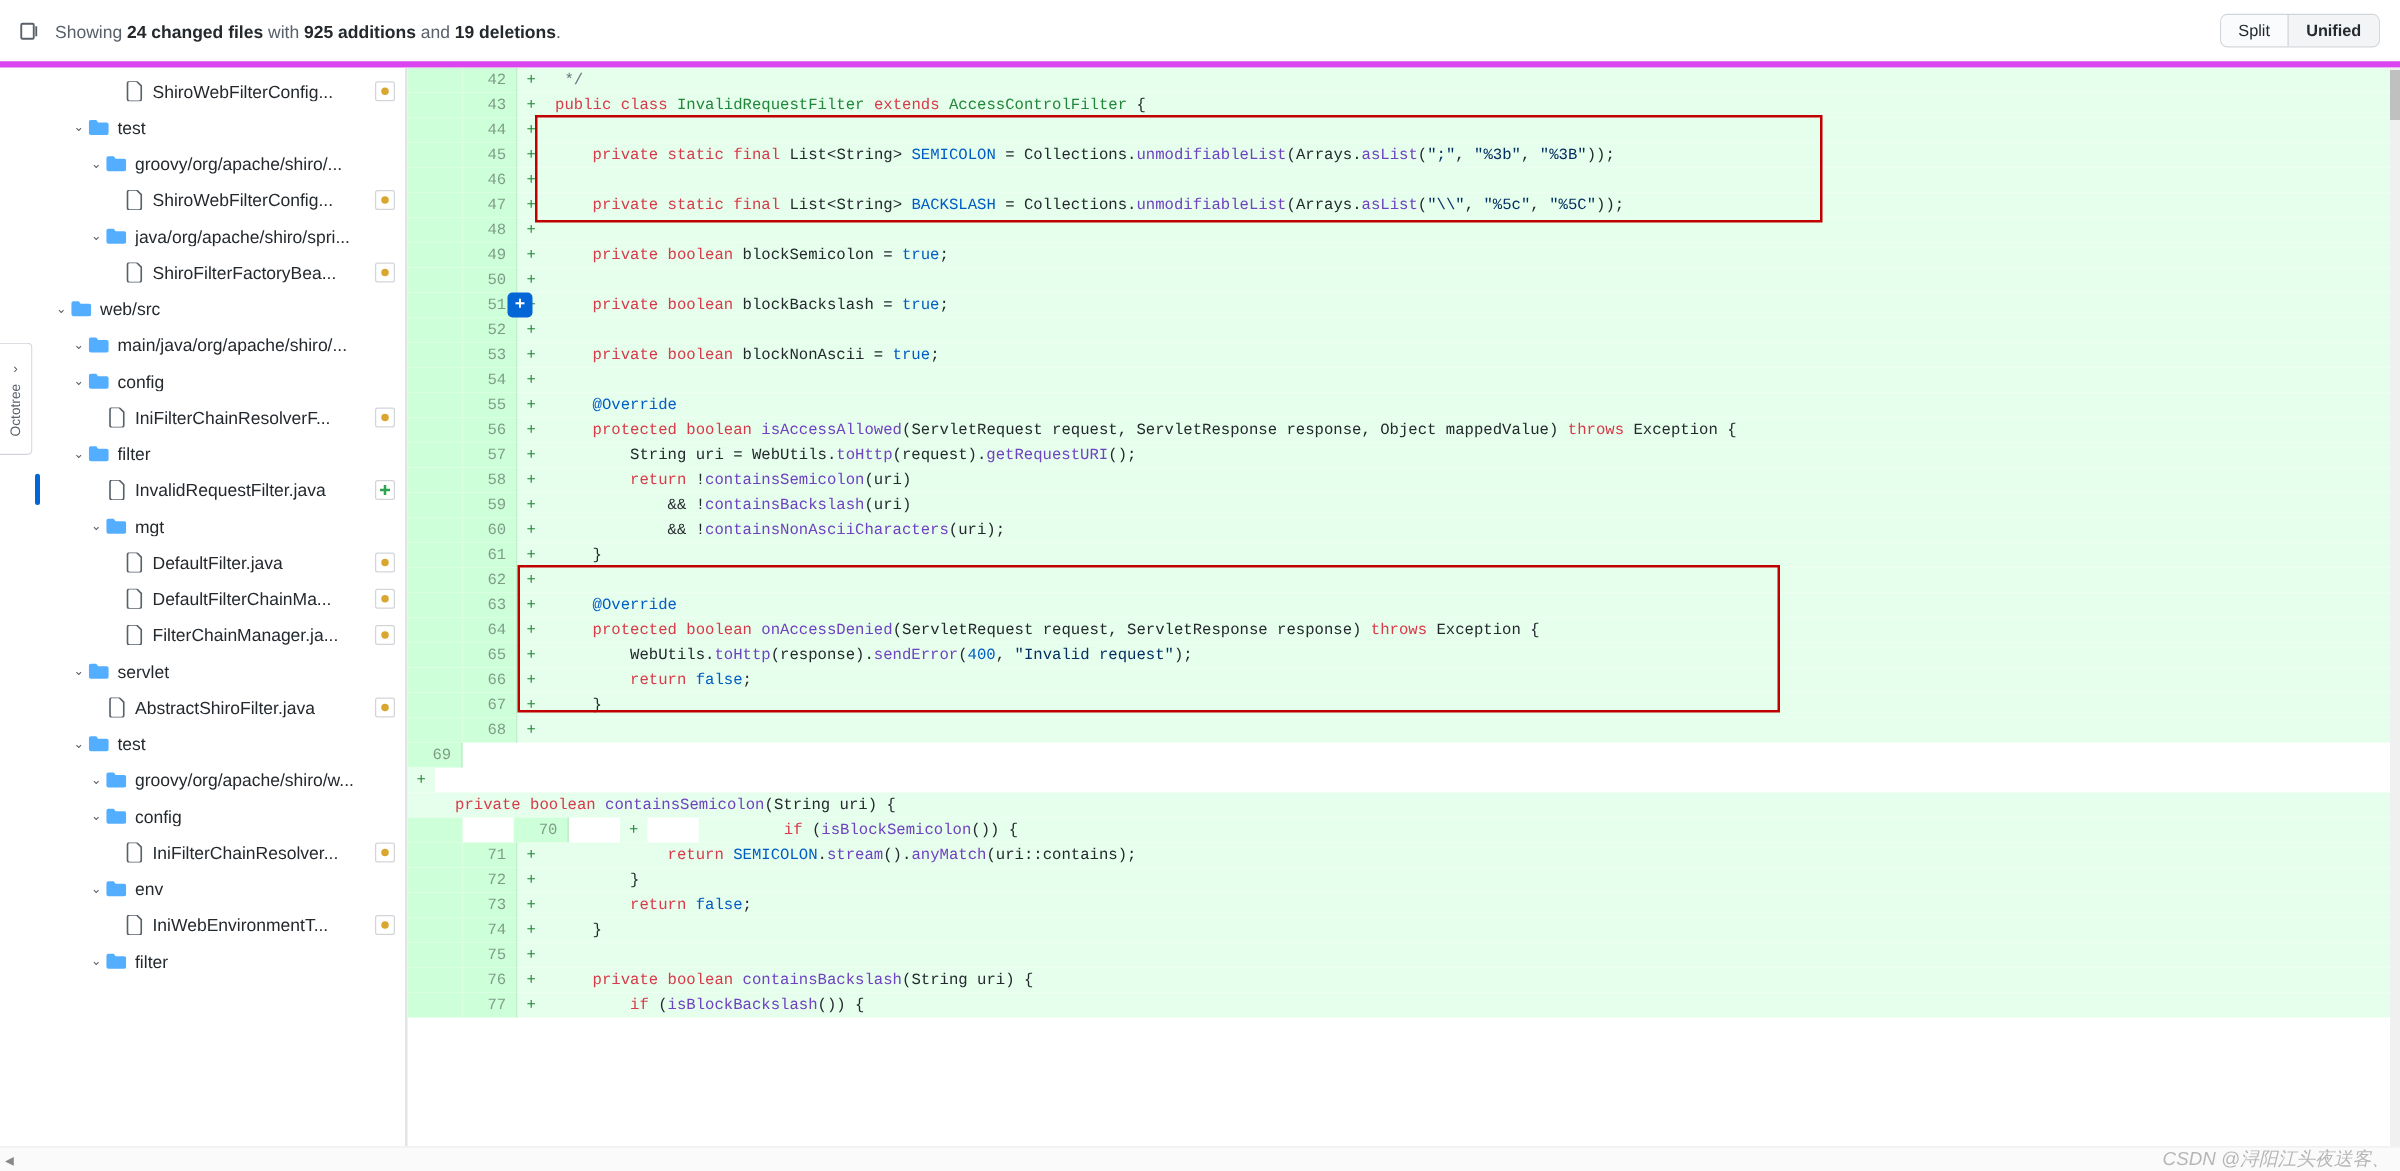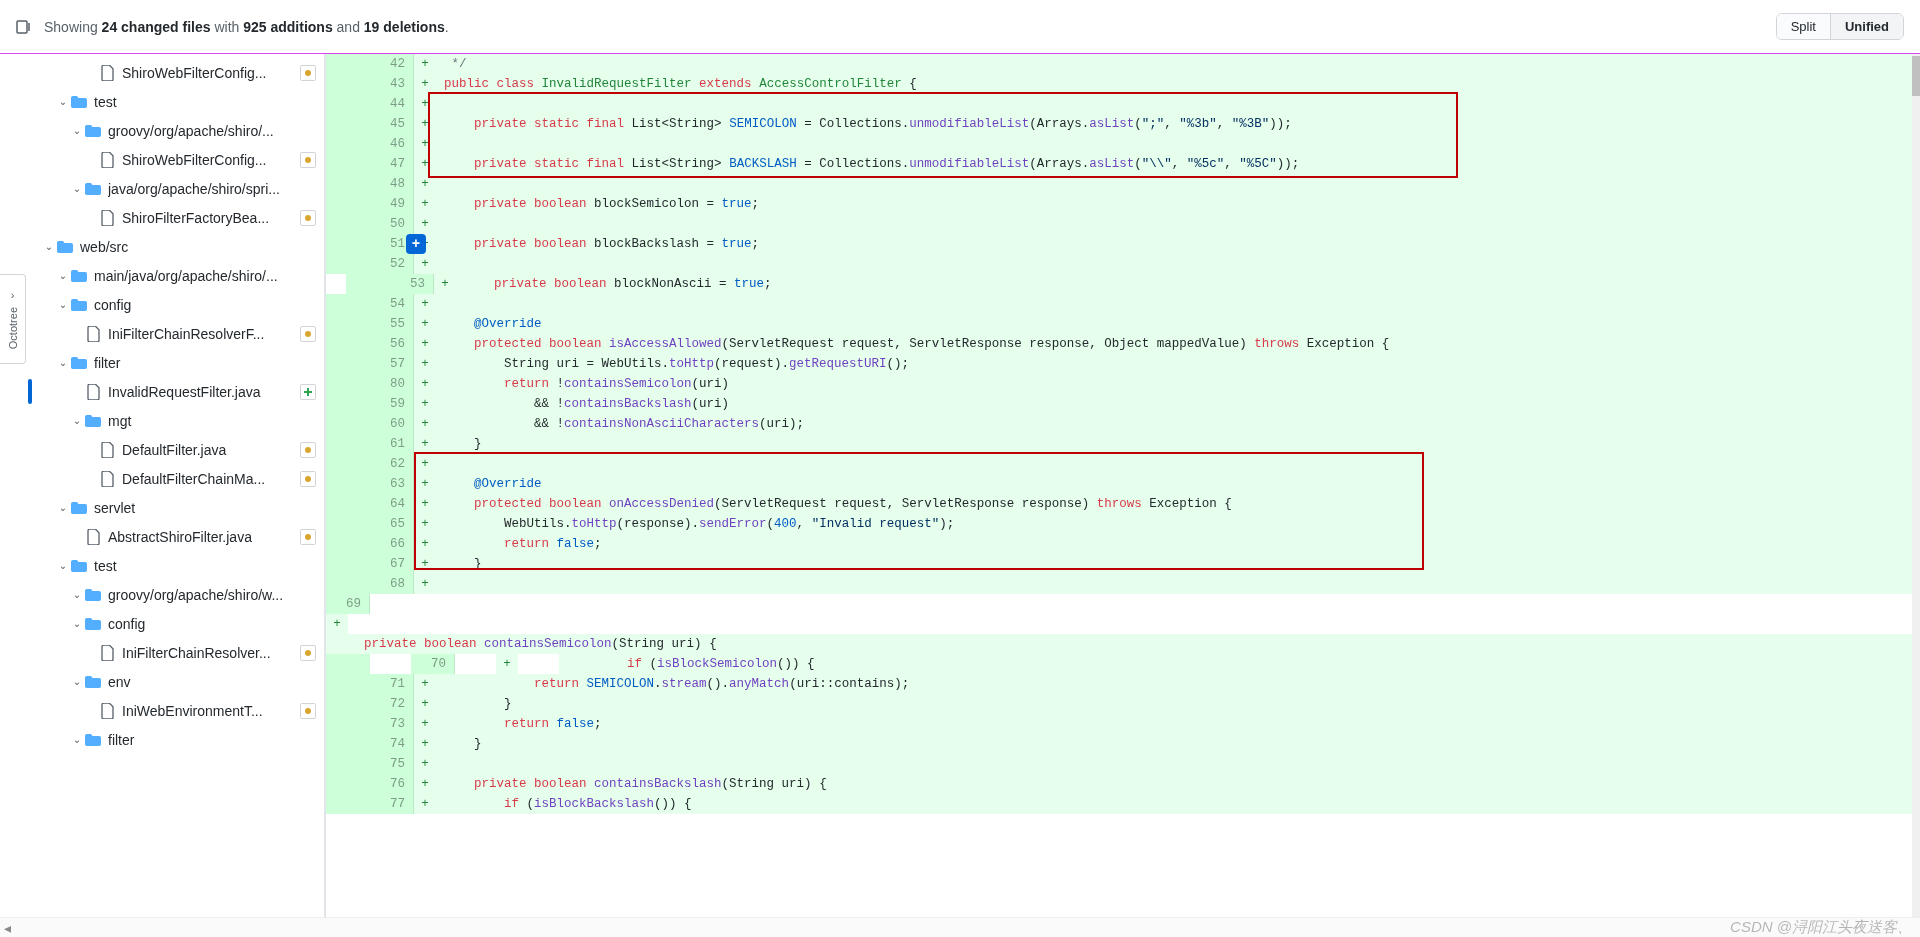--- a/index.html
+++ b/index.html
@@ -1,19 +1,19 @@
 <!DOCTYPE html>
 <html><head>
 <meta charset="utf-8">
 <style>
 * { box-sizing: border-box; margin: 0; padding: 0; }
 body { font-family: -apple-system, BlinkMacSystemFont, "Segoe UI", Helvetica, Arial, sans-serif; font-size: 14px; color: #24292e; background: #fff; overflow: hidden; }
 .page { display: flex; flex-direction: column; height: 937px; width: 1920px; }
 
-.topbar { display: flex; align-items: center; padding: 8px 16px; border-bottom: 1px solid #d946ef; height: 54px; }
+.topbar { display: flex; align-items: center; padding: 8px 16px; border-bottom: 5px solid #d946ef; height: 54px; }
 .topbar .collapse-icon { margin-right: 12px; color: #586069; display:flex; }
 .topbar .summary { flex: 1; color: #586069; }
 .topbar .summary b { color: #24292e; font-weight: 600; }
 .topbar .view-tabs { display: flex; border: 1px solid #d1d5da; border-radius: 6px; overflow: hidden; }
 .topbar .view-tabs .tab { padding: 5px 14px; font-size: 13px; background: #fafbfc; cursor: pointer; }
 .topbar .view-tabs .tab.active { background: #f3f4f6; font-weight:600; }
 .topbar .view-tabs .tab + .tab { border-left: 1px solid #d1d5da; }
 
 .main { display: flex; flex: 1; overflow: hidden; position: relative; }
 
@@ -316,20 +316,38 @@
           <span class="label">DefaultFilterChainMa...</span>
           <span class="status mod">
             <svg viewBox="0 0 10 10">
               <circle cx="5" cy="5" r="3"></circle>
             </svg>
           </span>
         </div>
         <div class="tree-row">
           <span class="spacer"></span>
           <span class="spacer"></span>
+          <span class="spacer"></span>
+          <span class="spacer"></span>
+          <span class="caret"></span>
+          <span class="icon file-icon">
+            <svg width="16" height="16" viewBox="0 0 16 16">
+              <path d="M3 1.75A1.75 1.75 0 014.75 0h5.5L14 3.75v10.5A1.75 1.75 0 0112.25 16h-7.5A1.75 1.75 0 013 14.25V1.75z" fill="none" stroke="#586069" stroke-width="1.3"></path>
+            </svg>
+          </span>
+          <span class="label">FilterChainManager.ja...</span>
+          <span class="status mod">
+            <svg viewBox="0 0 10 10">
+              <circle cx="5" cy="5" r="3"></circle>
+            </svg>
+          </span>
+        </div>
+        <div class="tree-row">
+          <span class="spacer"></span>
+          <span class="spacer"></span>
           <span class="caret">⌄</span>
           <span class="icon folder-icon">
             <svg width="16" height="16" viewBox="0 0 16 16">
               <path d="M1.75 2A1.75 1.75 0 000 3.75v8.5C0 13.216.784 14 1.75 14h12.5A1.75 1.75 0 0016 12.25V5.75A1.75 1.75 0 0014.25 4H7.5L6 2H1.75z"></path>
             </svg>
           </span>
           <span class="label">servlet</span>
         </div>
         <div class="tree-row">
           <span class="spacer"></span>
@@ -454,26 +472,26 @@
           <div class="code-line" style="position: relative;"><div class="num-a"></div><div class="num-b">43</div><div class="marker">+</div><div class="code"><span class="tok-k">public</span> <span class="tok-k">class</span> <span class="tok-t">InvalidRequestFilter</span> <span class="tok-k">extends</span> <span class="tok-t">AccessControlFilter</span> {</div></div>
           <div class="code-line" style="position: relative;"><div class="num-a"></div><div class="num-b">44</div><div class="marker">+</div><div class="code"></div></div>
           <div class="code-line" style="position: relative;"><div class="num-a"></div><div class="num-b">45</div><div class="marker">+</div><div class="code">    <span class="tok-k">private</span> <span class="tok-k">static</span> <span class="tok-k">final</span> List&lt;String&gt; <span class="tok-cn">SEMICOLON</span> = Collections.<span class="tok-m">unmodifiableList</span>(Arrays.<span class="tok-m">asList</span>(<span class="tok-s">";"</span>, <span class="tok-s">"%3b"</span>, <span class="tok-s">"%3B"</span>));</div></div>
           <div class="code-line" style="position: relative;"><div class="num-a"></div><div class="num-b">46</div><div class="marker">+</div><div class="code"></div></div>
           <div class="code-line" style="position: relative;"><div class="num-a"></div><div class="num-b">47</div><div class="marker">+</div><div class="code">    <span class="tok-k">private</span> <span class="tok-k">static</span> <span class="tok-k">final</span> List&lt;String&gt; <span class="tok-cn">BACKSLASH</span> = Collections.<span class="tok-m">unmodifiableList</span>(Arrays.<span class="tok-m">asList</span>(<span class="tok-s">"\\"</span>, <span class="tok-s">"%5c"</span>, <span class="tok-s">"%5C"</span>));</div></div>
           <div class="code-line" style="position: relative;"><div class="num-a"></div><div class="num-b">48</div><div class="marker">+</div><div class="code"></div></div>
           <div class="code-line" style="position: relative;"><div class="num-a"></div><div class="num-b">49</div><div class="marker">+</div><div class="code">    <span class="tok-k">private</span> <span class="tok-k">boolean</span> blockSemicolon = <span class="tok-cn">true</span>;</div></div>
           <div class="code-line" style="position: relative;"><div class="num-a"></div><div class="num-b">50</div><div class="marker">+</div><div class="code"></div></div>
           <div class="code-line" style="position: relative;"><div class="num-a"></div><div class="num-b">51</div><div class="marker">+</div><div class="code">    <span class="tok-k">private</span> <span class="tok-k">boolean</span> blockBackslash = <span class="tok-cn">true</span>;</div><div class="add-btn" style="top: 0px; left: 80px;">+</div></div>
           <div class="code-line" style="position: relative;"><div class="num-a"></div><div class="num-b">52</div><div class="marker">+</div><div class="code"></div></div>
-          <div class="code-line" style="position: relative; padding-left: 20px;"><div class="num-a"></div><div class="num-b">53</div><div class="marker">+</div><div class="code">    <span class="tok-k">private</span> <span class="tok-k">boolean</span> blockNonAscii = <span class="tok-cn">true</span>;</div></div>
+          <div class="code-line" style="position: relative;"><div class="num-a"></div><div class="num-b">53</div><div class="marker">+</div><div class="code">    <span class="tok-k">private</span> <span class="tok-k">boolean</span> blockNonAscii = <span class="tok-cn">true</span>;</div></div>
           <div class="code-line" style="position: relative;"><div class="num-a"></div><div class="num-b">54</div><div class="marker">+</div><div class="code"></div></div>
           <div class="code-line" style="position: relative;"><div class="num-a"></div><div class="num-b">55</div><div class="marker">+</div><div class="code">    <span class="tok-anno">@Override</span></div></div>
           <div class="code-line" style="position: relative;"><div class="num-a"></div><div class="num-b">56</div><div class="marker">+</div><div class="code">    <span class="tok-k">protected</span> <span class="tok-k">boolean</span> <span class="tok-m">isAccessAllowed</span>(ServletRequest request, ServletResponse response, Object mappedValue) <span class="tok-k">throws</span> Exception {</div></div>
           <div class="code-line" style="position: relative;"><div class="num-a"></div><div class="num-b">57</div><div class="marker">+</div><div class="code">        String uri = WebUtils.<span class="tok-m">toHttp</span>(request).<span class="tok-m">getRequestURI</span>();</div></div>
-          <div class="code-line" style="position: relative;"><div class="num-a"></div><div class="num-b">80</div><div class="marker">+</div><div class="code">        <span class="tok-k">return</span> !<span class="tok-m">containsSemicolon</span>(uri)</div></div>
+          <div class="code-line" style="position: relative;"><div class="num-a"></div><div class="num-b">58</div><div class="marker">+</div><div class="code">        <span class="tok-k">return</span> !<span class="tok-m">containsSemicolon</span>(uri)</div></div>
           <div class="code-line" style="position: relative;"><div class="num-a"></div><div class="num-b">59</div><div class="marker">+</div><div class="code">            &amp;&amp; !<span class="tok-m">containsBackslash</span>(uri)</div></div>
           <div class="code-line" style="position: relative;"><div class="num-a"></div><div class="num-b">60</div><div class="marker">+</div><div class="code">            &amp;&amp; !<span class="tok-m">containsNonAsciiCharacters</span>(uri);</div></div>
           <div class="code-line" style="position: relative;"><div class="num-a"></div><div class="num-b">61</div><div class="marker">+</div><div class="code">    }</div></div>
           <div class="code-line" style="position: relative;"><div class="num-a"></div><div class="num-b">62</div><div class="marker">+</div><div class="code"></div></div>
           <div class="code-line" style="position: relative;"><div class="num-a"></div><div class="num-b">63</div><div class="marker">+</div><div class="code">    <span class="tok-anno">@Override</span></div></div>
           <div class="code-line" style="position: relative;"><div class="num-a"></div><div class="num-b">64</div><div class="marker">+</div><div class="code">    <span class="tok-k">protected</span> <span class="tok-k">boolean</span> <span class="tok-m">onAccessDenied</span>(ServletRequest request, ServletResponse response) <span class="tok-k">throws</span> Exception {</div></div>
           <div class="code-line" style="position: relative;"><div class="num-a"></div><div class="num-b">65</div><div class="marker">+</div><div class="code">        WebUtils.<span class="tok-m">toHttp</span>(response).<span class="tok-m">sendError</span>(<span class="tok-cn">400</span>, <span class="tok-s">"Invalid request"</span>);</div></div>
           <div class="code-line" style="position: relative; justify-content: flex-end;"><div class="num-a"></div><div class="num-b">66</div><div class="marker">+</div><div class="code">        <span class="tok-k">return</span> <span class="tok-cn">false</span>;</div></div>
           <div class="code-line" style="position: relative;"><div class="num-a"></div><div class="num-b">67</div><div class="marker">+</div><div class="code">    }</div></div>
           <div class="code-line" style="position: relative;"><div class="num-a"></div><div class="num-b">68</div><div class="marker">+</div><div class="code"></div></div>

